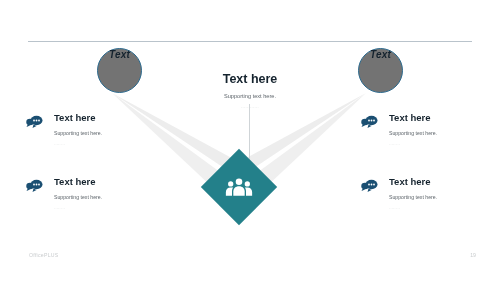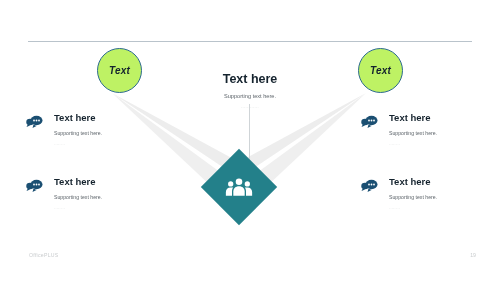--- a/index.html
+++ b/index.html
@@ -51,23 +51,23 @@
     background: #cfd4d7;
   }
 
   
   .circle {
     position: absolute;
     width: 45px;
     height: 45px;
     border-radius: 50%;
     border: 1.4px solid #2d6b8f;
-    background: #bef264;
+    background: #737373;
     display: flex;
-    align-items: center;
+    align-items: flex-start;
     justify-content: center;
     box-sizing: border-box;
   }
   .circle span {
     font-size: 10px;
     font-weight: bold;
     font-style: italic;
     color: #15232e;
     letter-spacing: .2px;
   }

